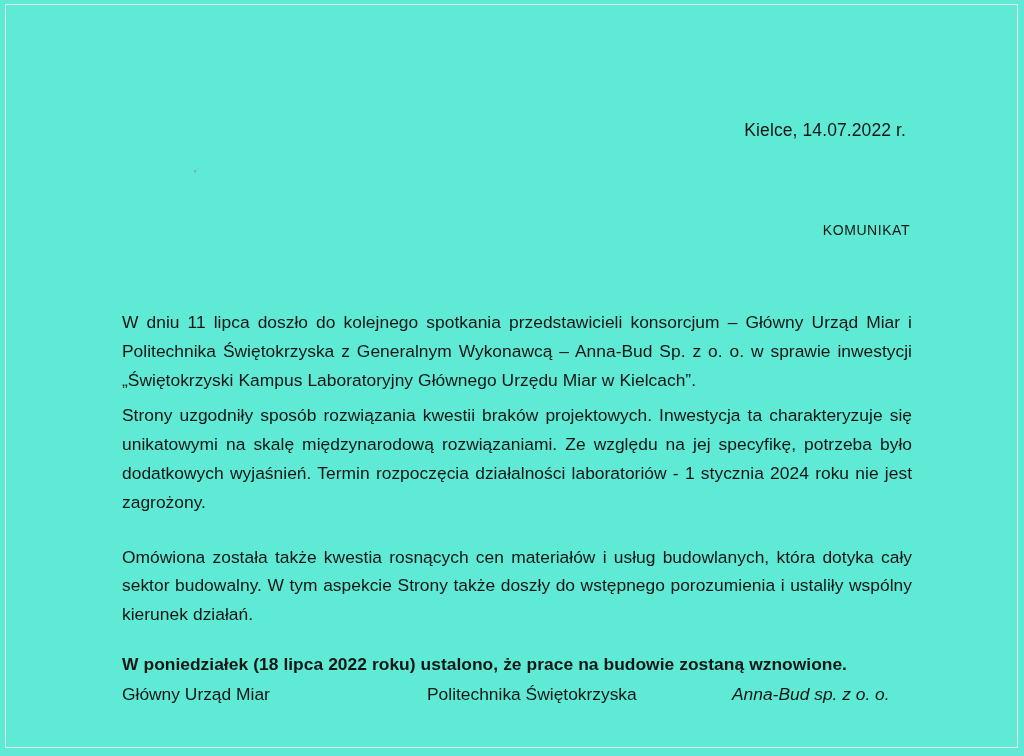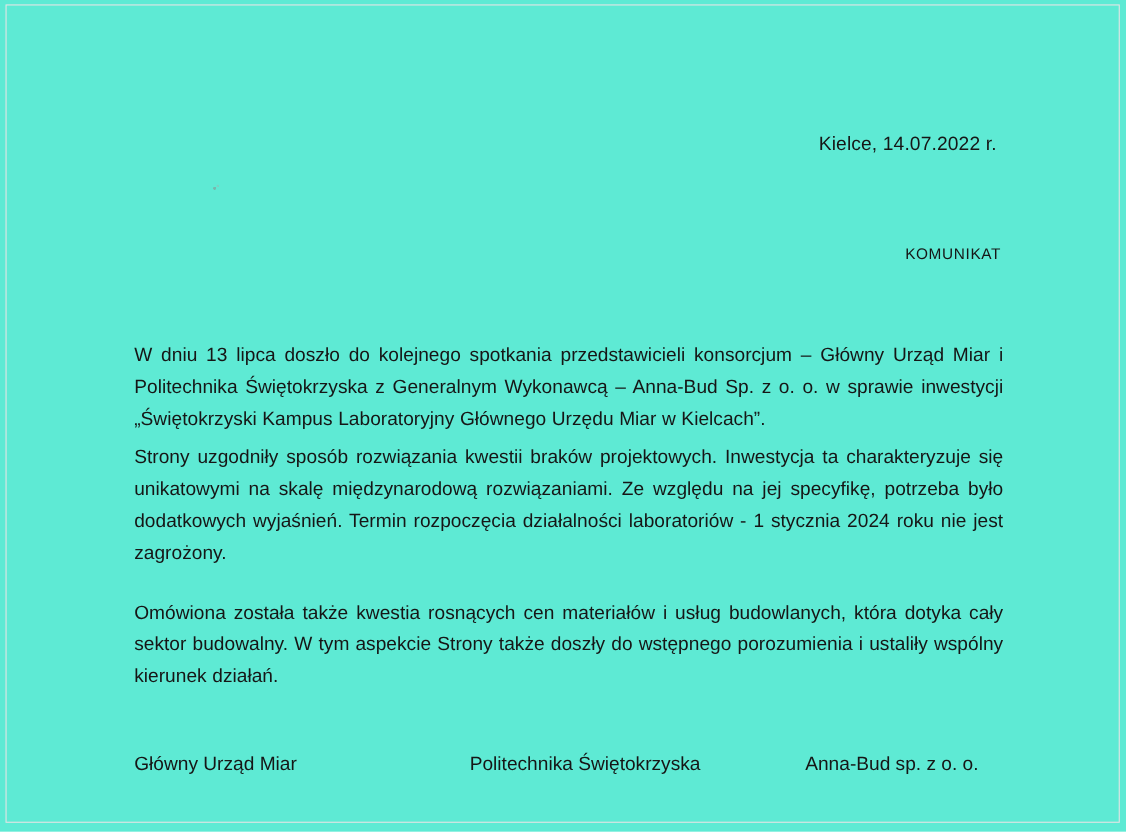--- a/index.html
+++ b/index.html
@@ -116,40 +116,41 @@
     font-size: 17.4px;
     line-height: 26px;
   }
   .sig {
     position: absolute;
     top: 0;
     white-space: nowrap;
   }
   .sig-1 { left: 0px; }
   .sig-2 { left: 305px; }
-  .sig-3 { left: 610px; }
+  .sig-3 { left: 610px; font-style: italic; }
 </style>
 </head>
 <body>
 
 <div id="page">
   <div id="page-border"></div>
 
   <div id="sheet">
 
     <div class="scan-speck"></div>
 
     <div class="date-line">Kielce, 14.07.2022 r.</div>
 
     <div class="doc-title">KOMUNIKAT</div>
 
     <div class="body-block">
-      <p class="para p-gap-1">W dniu 13 lipca doszło do kolejnego spotkania przedstawicieli konsorcjum – Główny Urząd Miar i Politechnika Świętokrzyska z Generalnym Wykonawcą – Anna-Bud Sp. z o. o. w sprawie inwestycji „Świętokrzyski Kampus Laboratoryjny Głównego Urzędu Miar w Kielcach”.</p>
+      <p class="para p-gap-1">W dniu 11 lipca doszło do kolejnego spotkania przedstawicieli konsorcjum – Główny Urząd Miar i Politechnika Świętokrzyska z Generalnym Wykonawcą – Anna-Bud Sp. z o. o. w sprawie inwestycji „Świętokrzyski Kampus Laboratoryjny Głównego Urzędu Miar w Kielcach”.</p>
       <p class="para p-gap-2">Strony uzgodniły sposób rozwiązania kwestii braków projektowych. Inwestycja ta charakteryzuje się unikatowymi na skalę międzynarodową rozwiązaniami.  Ze względu na jej specyfikę, potrzeba było dodatkowych wyjaśnień. Termin rozpoczęcia działalności laboratoriów - 1 stycznia 2024 roku nie jest zagrożony.</p>
       <p class="para p-gap-3">Omówiona została także kwestia rosnących cen materiałów i usług budowlanych, która dotyka cały sektor budowalny. W tym aspekcie Strony także doszły do wstępnego  porozumienia i ustaliły wspólny kierunek działań.</p>
+      <p class="para bold">W poniedziałek (18 lipca 2022 roku) ustalono, że prace na budowie zostaną wznowione.</p>
     </div>
 
     <div class="signatures">
       <span class="sig sig-2">Politechnika Świętokrzyska</span>
       <span class="sig sig-1">Główny Urząd Miar</span>
       <span class="sig sig-3">Anna-Bud sp. z o. o.</span>
     </div>
 
   </div>
 </div>

